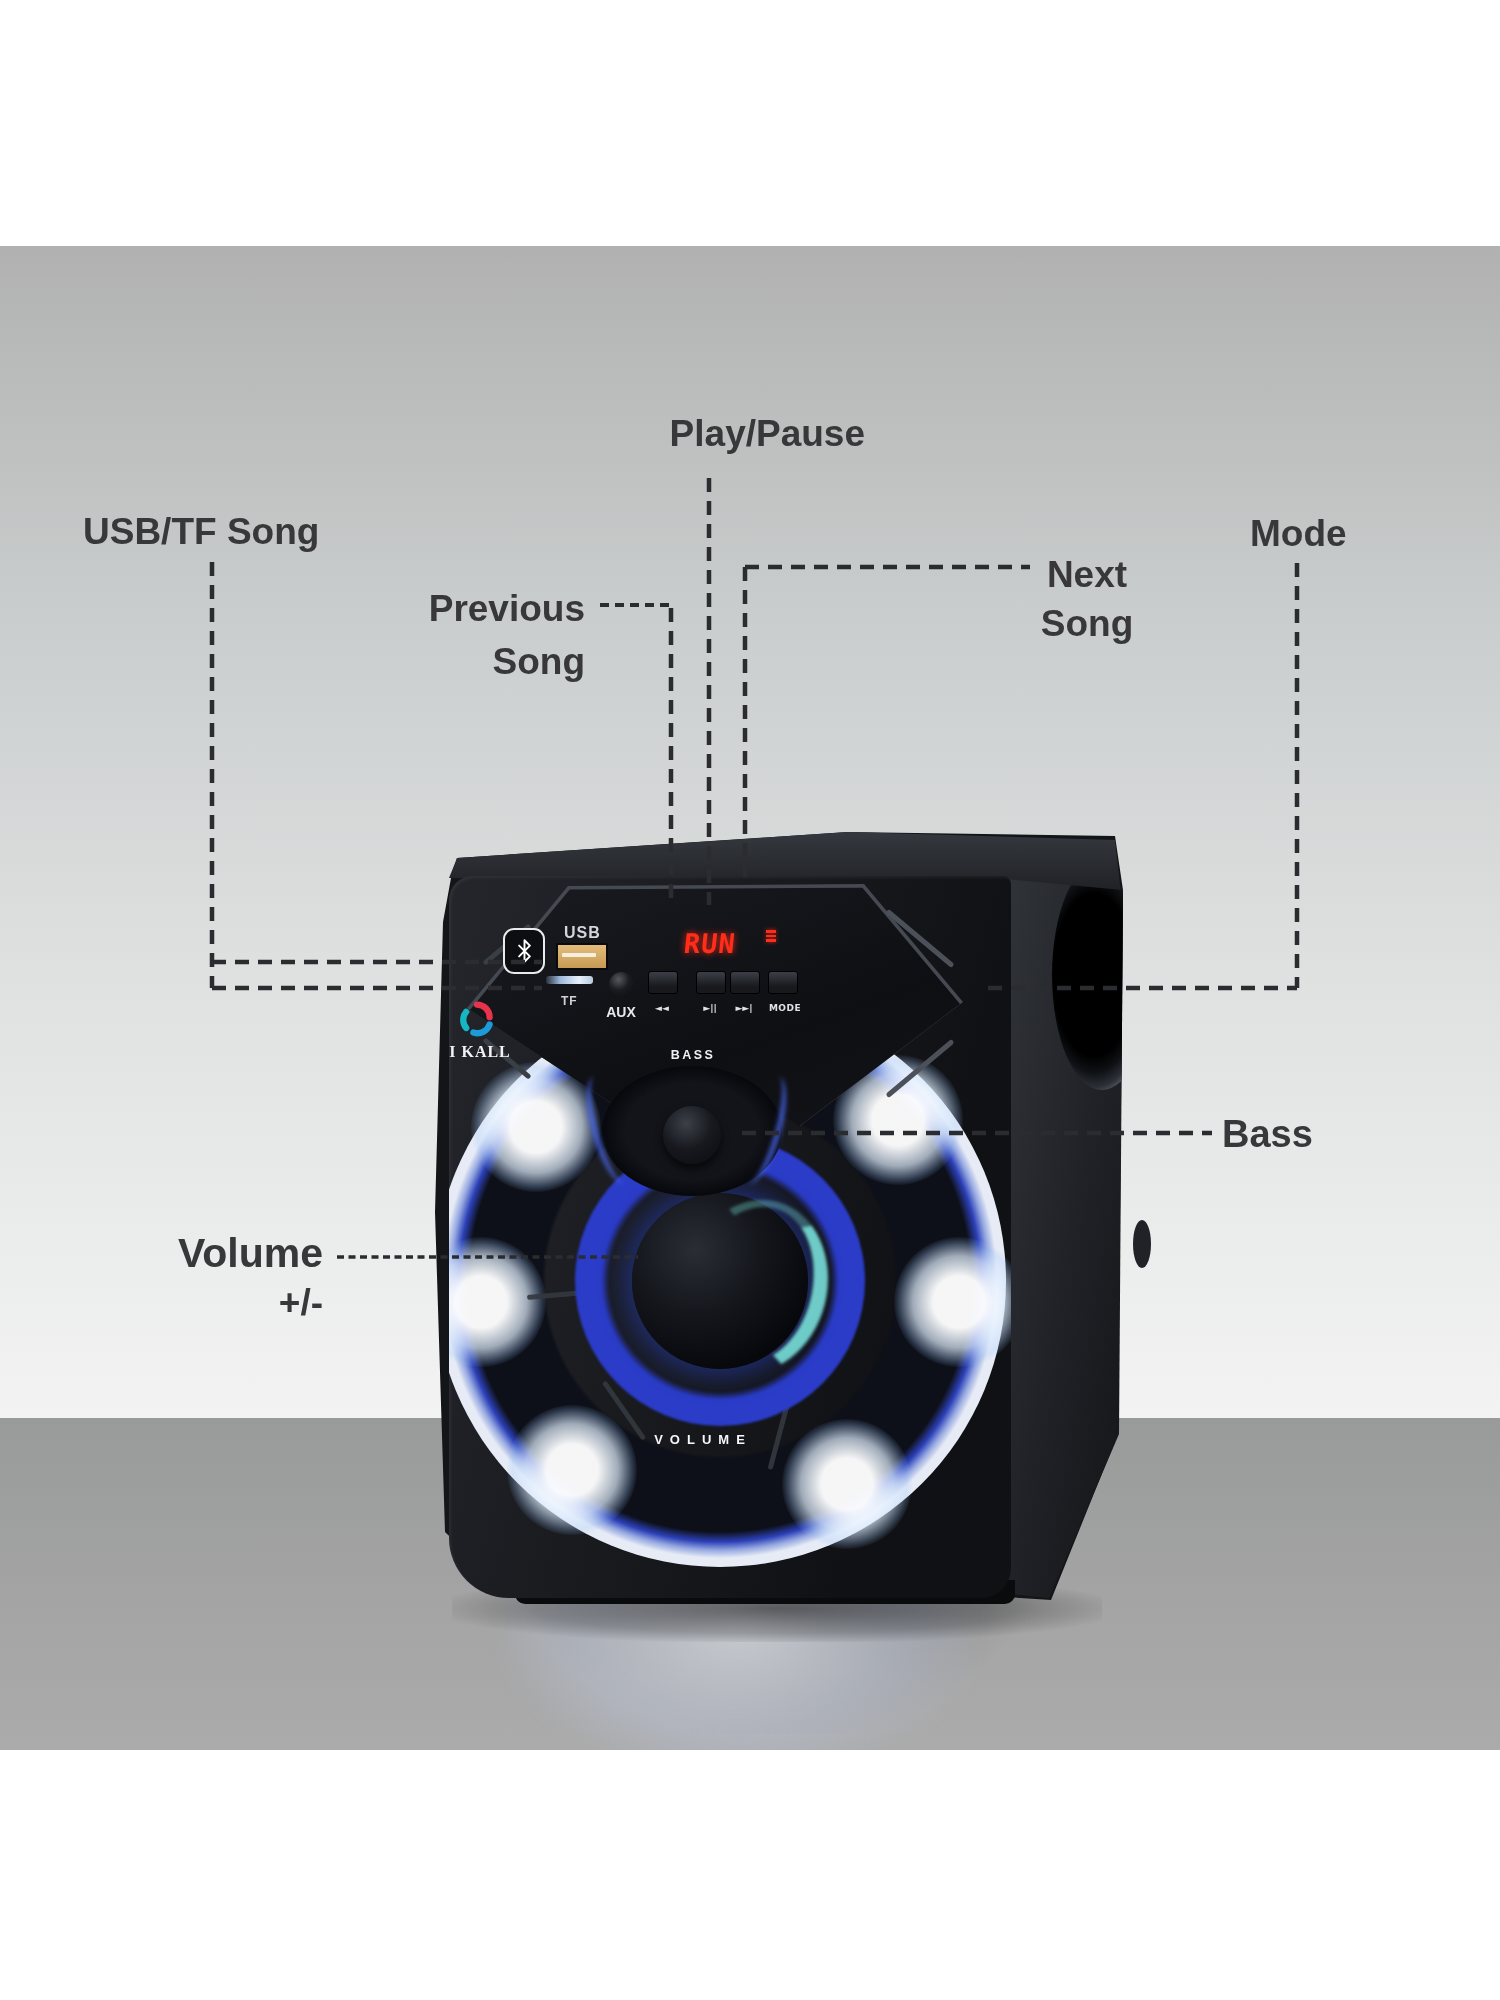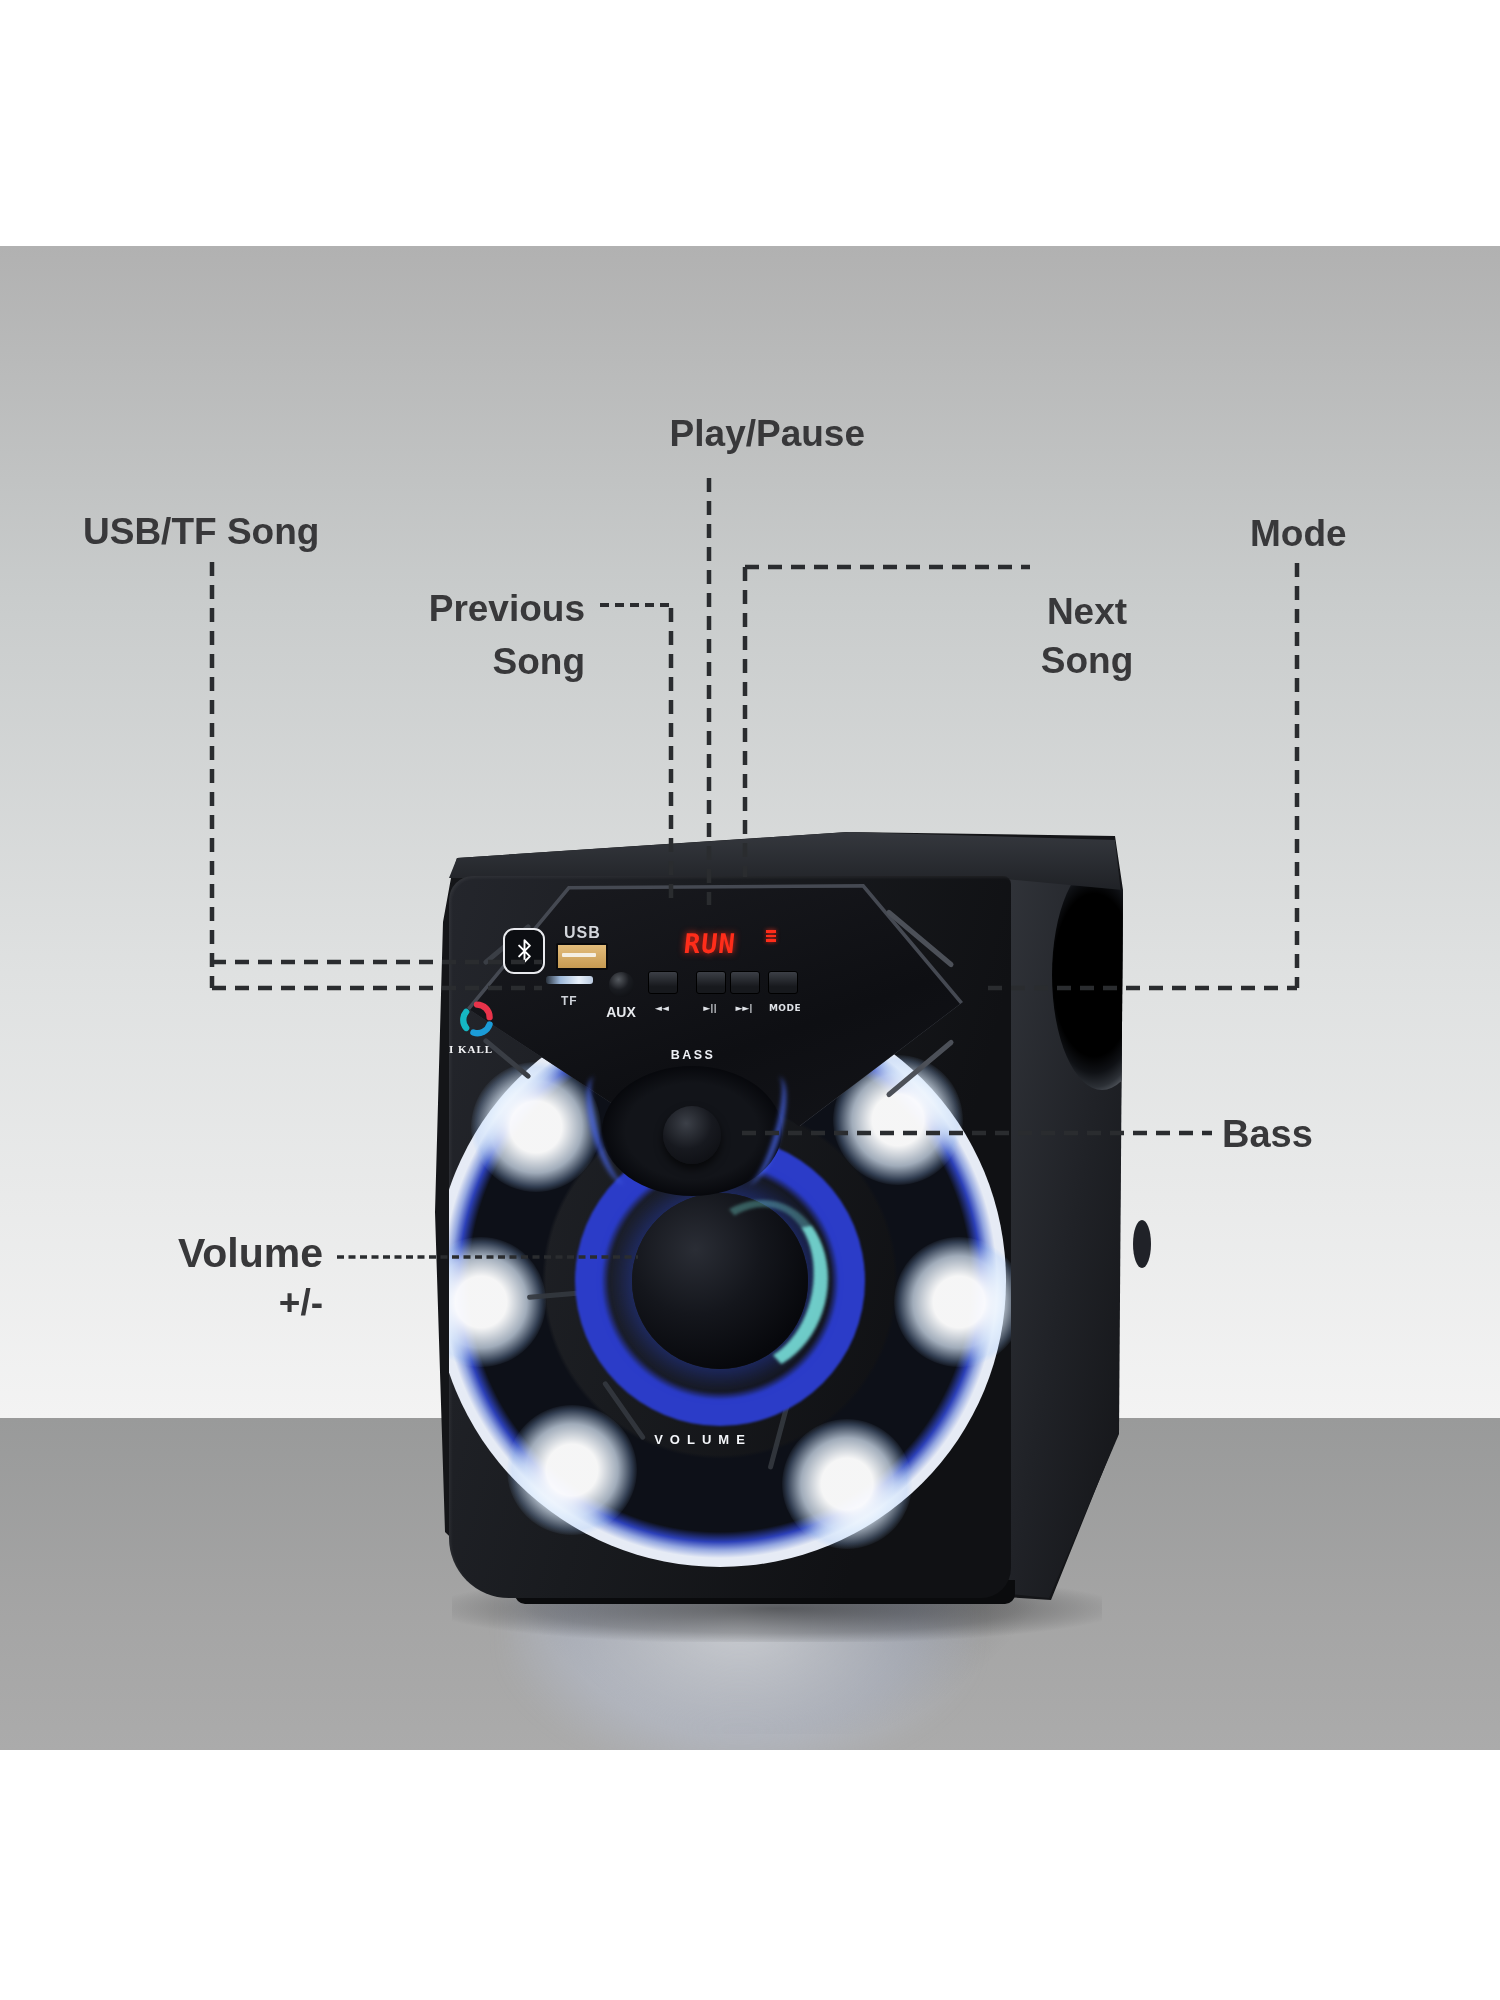--- a/index.html
+++ b/index.html
@@ -87,21 +87,21 @@
   #display-ticks{position:absolute;left:82px;top:2px;}
   #display-ticks span{display:block;width:10px;height:2.5px;background:#ff2d1a;margin-bottom:2px;box-shadow:0 0 4px rgba(255,45,26,.8);}
   .pbtn{position:absolute;top:95px;width:28px;height:21px;border:1px solid #000;border-radius:3px;
       background:linear-gradient(180deg,#3c3f46,#17191d 70%);}
   #btn-prev{left:199px;} #btn-play{left:247px;} #btn-next{left:281px;} #btn-mode{left:319px;}
   .pbtn-label{position:absolute;top:127px;width:44px;text-align:center;color:#dfe2e7;font-size:9px;font-weight:bold;
       font-family:"DejaVu Sans",sans-serif;}
   #bl-prev{left:191px;} #bl-play{left:239px;} #bl-next{left:273px;} #bl-mode{left:314px;letter-spacing:.5px;}
   #ikall{position:absolute;left:0px;top:124px;width:62px;}
   #ikall-swirl{margin-left:10px;width:36px;height:38px;}
-  #ikall-text{width:62px;text-align:left;color:#f2f3f5;font-size:11px;font-weight:bold;
+  #ikall-text{width:62px;text-align:center;color:#f2f3f5;font-size:16px;font-weight:bold;
       font-family:"Liberation Serif",serif;letter-spacing:1px;margin-top:1px;}
 
   
   #bass-label{position:absolute;left:204px;top:172px;width:80px;text-align:center;color:#eef0f5;
       font-size:12.5px;font-weight:bold;letter-spacing:2.5px;}
   #bass-recess{position:absolute;left:153px;top:190px;width:180px;height:130px;border-radius:50%;
       background:radial-gradient(ellipse,#121419 0%,#121419 52%,#05060a 74%,rgba(5,6,10,0) 80%);}
   .bass-rim{position:absolute;width:30px;height:112px;border-radius:50%;filter:blur(2px);}
   #bass-rim-l{left:143px;top:198px;border-left:6px solid rgba(72,102,235,.75);transform:rotate(-16deg);}
   #bass-rim-r{left:296px;top:198px;border-right:6px solid rgba(72,102,235,.75);transform:rotate(16deg);}
@@ -109,21 +109,21 @@
       background:radial-gradient(circle at 40% 30%,#3c4048 0%,#17191f 48%,#0a0b0f 100%);
       box-shadow:0 5px 9px rgba(0,0,0,.65);}
   #volume-ring-label{position:absolute;left:174px;top:556px;width:160px;text-align:center;color:#f4f6fa;
       font-size:13px;font-weight:bold;letter-spacing:7px;}
 
   
   .anno{position:absolute;color:#38383a;font-weight:bold;z-index:45;line-height:1.18;}
   #lbl-play{left:615px;top:412px;width:250px;text-align:right;font-size:37px;}
   #lbl-usbtf{left:83px;top:510px;font-size:37px;}
   #lbl-prev{left:375px;top:582px;width:210px;text-align:right;font-size:37px;line-height:53px;}
-  #lbl-next{left:1002px;top:550px;width:170px;text-align:center;font-size:37px;line-height:49px;margin-top:37px;}
+  #lbl-next{left:1002px;top:550px;width:170px;text-align:center;font-size:37px;line-height:49px;}
   #lbl-mode{left:1250px;top:512px;font-size:37px;}
   #lbl-bass{left:1222px;top:1112px;font-size:38px;}
   #lbl-vol{left:118px;top:1229px;width:205px;text-align:right;font-size:41px;line-height:49px;}
   #lbl-vol .sub{font-size:37px;}
   #leader-lines{position:absolute;left:0;top:0;z-index:40;pointer-events:none;}
 </style>
 </head>
 <body>
 
 <div id="page">

